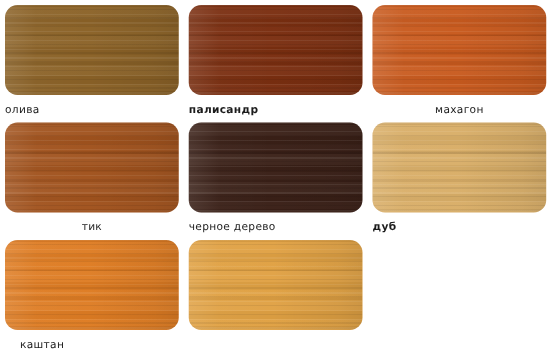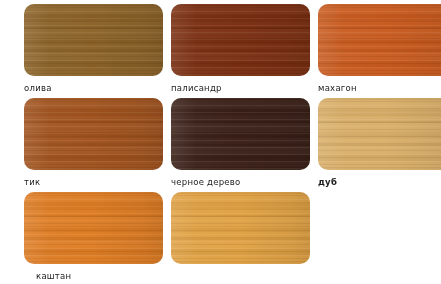--- a/index.html
+++ b/index.html
@@ -13,21 +13,20 @@
     font-family: "DejaVu Sans", sans-serif;
     overflow: hidden;
   }
 
   #palette-grid {
     display: grid;
     grid-template-columns: repeat(3, 147px);
     grid-template-rows: repeat(3, 94px);
     width: 383px;
     height: 284px;
-    margin-left: 20px;
   }
 
   .swatch-cell {
     position: relative;
     width: 147px;
     height: 94px;
     box-sizing: border-box;
     padding: 4px 4px 0 4px;
   }
 
@@ -104,35 +103,35 @@
         <div class="grain"></div>
         <div class="sheen"></div>
       </div>
       <div class="swatch-label" style="color: rgb(28, 28, 28);">олива</div>
     </div>
     <div class="swatch-cell">
       <div class="swatch-chip" style="background: rgb(122, 46, 16);">
         <div class="grain"></div>
         <div class="sheen"></div>
       </div>
-      <div class="swatch-label" style="color: rgb(28, 28, 28);">палисандр</div>
+      <div class="swatch-label" style="color: rgb(28, 28, 28); font-weight: bold;">палисандр</div>
     </div>
     <div class="swatch-cell">
       <div class="swatch-chip" style="background: rgb(200, 90, 30);">
         <div class="grain"></div>
         <div class="sheen"></div>
       </div>
-      <div class="swatch-label" style="color: rgb(28, 28, 28);">махагон</div>
+      <div class="swatch-label" style="color: rgb(28, 28, 28); text-align: center;">махагон</div>
     </div>
     <div class="swatch-cell">
       <div class="swatch-chip" style="background: rgb(161, 83, 30);">
         <div class="grain"></div>
         <div class="sheen"></div>
       </div>
-      <div class="swatch-label" style="color: rgb(28, 28, 28);">тик</div>
+      <div class="swatch-label" style="color: rgb(28, 28, 28); text-align: center;">тик</div>
     </div>
     <div class="swatch-cell">
       <div class="swatch-chip" style="background: rgb(58, 32, 23);">
         <div class="grain"></div>
         <div class="sheen"></div>
       </div>
       <div class="swatch-label" style="color: rgb(28, 28, 28);">черное дерево</div>
     </div>
     <div class="swatch-cell">
       <div class="swatch-chip" style="background: rgb(217, 174, 104);">

